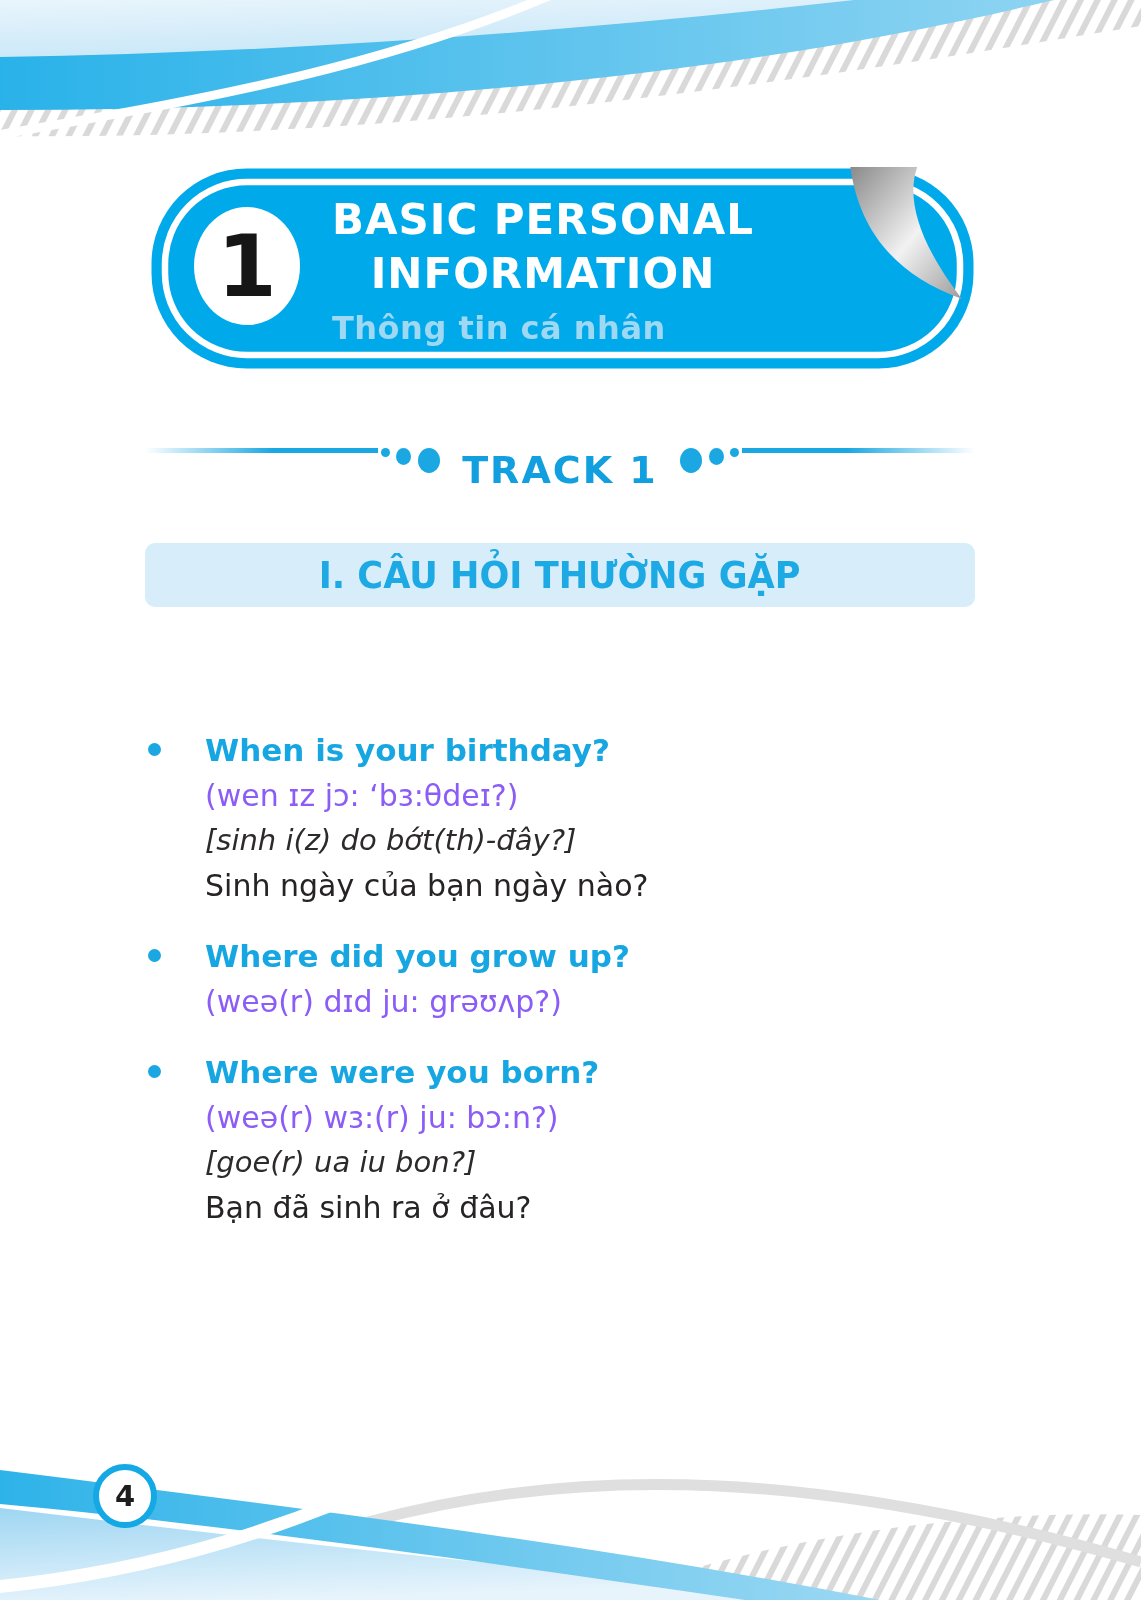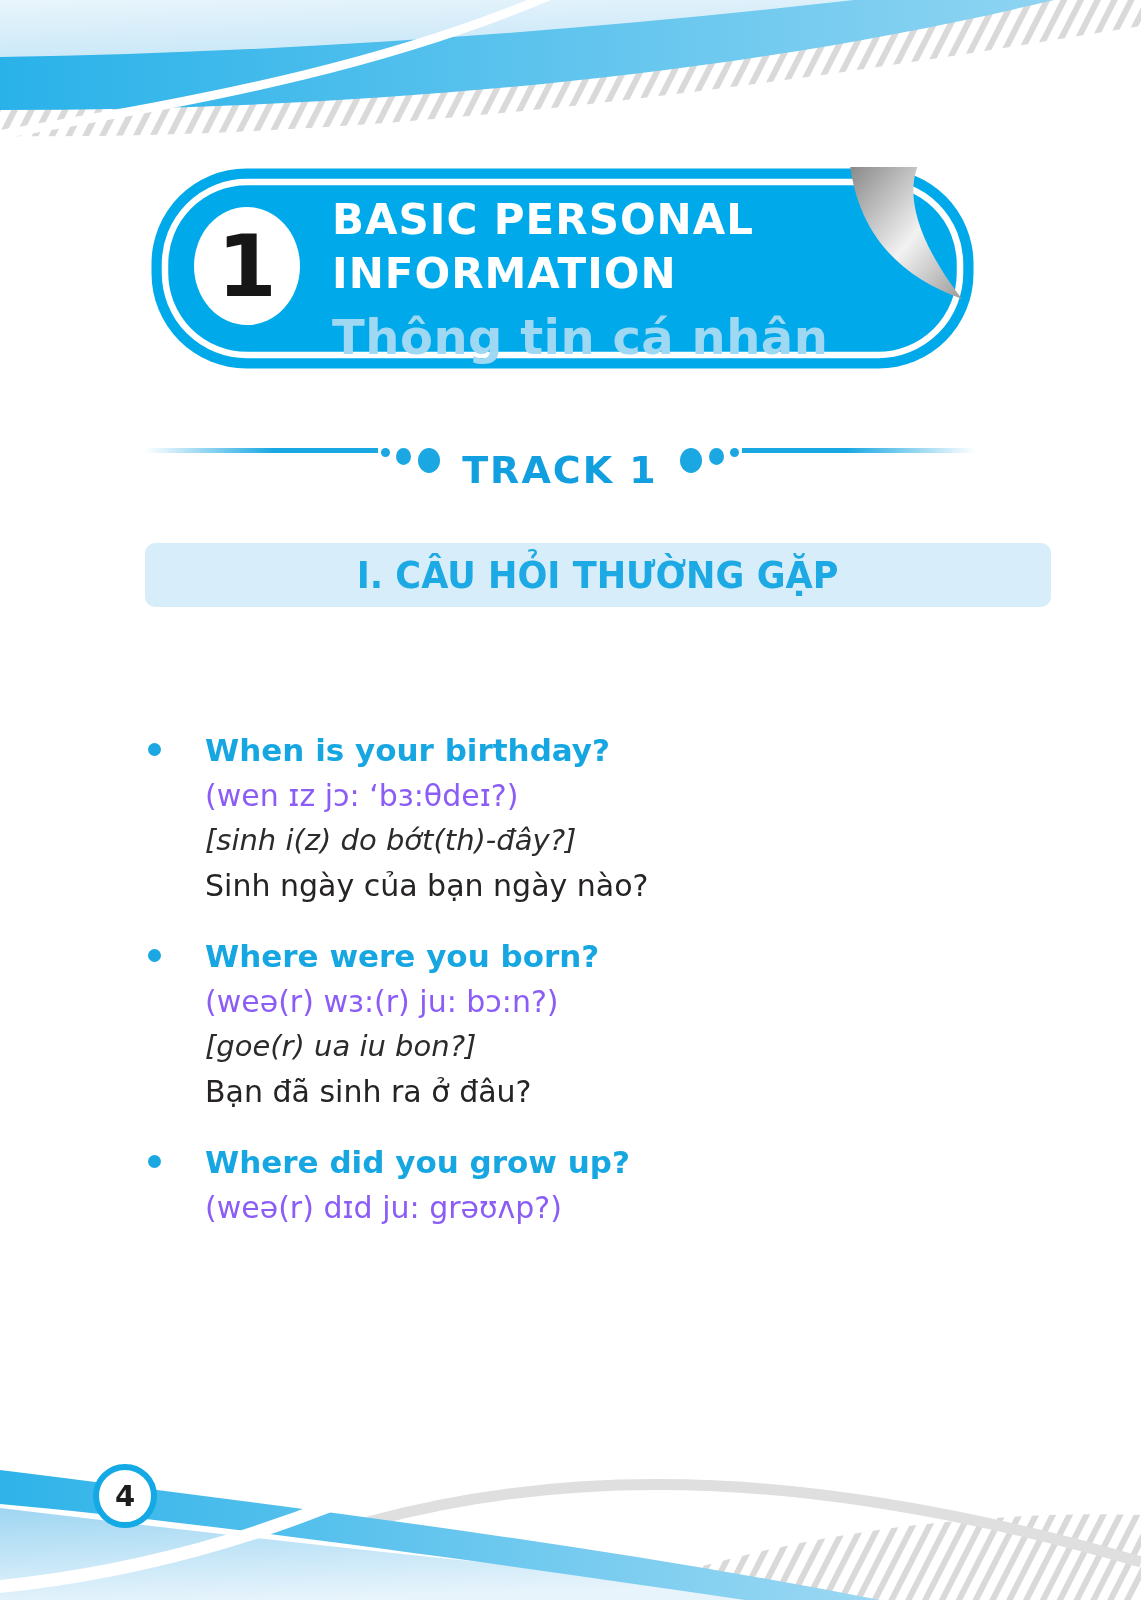--- a/index.html
+++ b/index.html
@@ -14,24 +14,24 @@
   
   .banner{position:absolute;left:150px;top:167px;width:825px;height:203px;}
   .banner svg{position:absolute;left:0;top:0;}
   .unit-circle{
     position:absolute;left:44px;top:40px;width:106px;height:118px;border-radius:50%;
     background:#ffffff;display:flex;align-items:center;justify-content:center;
   }
   .unit-circle span{font-size:86px;font-weight:bold;color:#161616;line-height:1;}
   .banner-text{position:absolute;left:182px;top:26px;}
   .banner-title{
-    color:#ffffff;font-size:42px;font-weight:bold;line-height:54px;letter-spacing:1px;
+    color:#ffffff;font-size:42px;font-weight:bold;line-height:54px;letter-spacing:1px;text-align:center;
   }
   .banner-subtitle{
-    color:#9fd8f3;font-size:48px;font-weight:bold;margin-top:8px;letter-spacing:0.5px;
+    color:#9fd8f3;font-size:32px;font-weight:bold;margin-top:8px;letter-spacing:0.5px;
   }
 
   
   .track{
     position:absolute;left:145px;top:448px;width:830px;height:44px;
     display:flex;
   }
   .track .line{flex:1;height:5px;}
   .track .line.left{background:linear-gradient(to right,rgba(26,167,226,0),#1aa7e2 55%,#1aa7e2);}
   .track .line.right{background:linear-gradient(to left,rgba(26,167,226,0),#1aa7e2 55%,#1aa7e2);}
@@ -39,21 +39,21 @@
   .dot.s{width:9px;height:9px;margin:0 3px;}
   .dot.m{width:15px;height:17px;margin:0 3px;}
   .dot.l{width:22px;height:25px;margin:0 4px;}
   .track-label{
     color:#129fe0;font-size:38px;font-weight:bold;letter-spacing:2px;
     margin:0 18px;flex:0 0 auto;
   }
 
   
   .section-box{
-    position:absolute;left:145px;top:543px;width:906px;height:64px;border-radius:10px;
+    position:absolute;left:145px;top:543px;width:830px;height:64px;border-radius:10px;
     background:#d7edf9;display:flex;align-items:center;justify-content:center;
   }
   .section-box span{
     color:#1da9e3;font-size:37px;font-weight:bold;letter-spacing:0px;
     display:inline-block;transform:scaleX(.95);white-space:nowrap;
   }
 
   
   .questions{position:absolute;left:145px;top:680px;width:880px;margin-top:48px;}
   .qa{position:relative;padding-left:60px;margin-bottom:26px;}
@@ -143,30 +143,30 @@
     <span class="bullet"></span>
     <div class="q-title">When is your birthday?</div>
     <div class="q-ipa">(wen ɪz jɔ: ‘bɜ:θdeɪ?)</div>
     <div class="q-pron">[sinh i(z) do bớt(th)-đây?]</div>
     <div class="q-trans">Sinh ngày của bạn ngày nào?</div>
   </div>
 
 
   <div class="qa">
     <span class="bullet"></span>
+    <div class="q-title">Where did you grow up?</div>
+    <div class="q-ipa">(weə(r) dɪd ju: grəʊʌp?)</div>
+  </div>
+
+  <div class="qa">
+    <span class="bullet"></span>
     <div class="q-title">Where were you born?</div>
     <div class="q-ipa">(weə(r) wɜ:(r) ju: bɔ:n?)</div>
     <div class="q-pron">[goe(r) ua iu bon?]</div>
     <div class="q-trans">Bạn đã sinh ra ở đâu?</div>
-  </div>
-
-  <div class="qa">
-    <span class="bullet"></span>
-    <div class="q-title">Where did you grow up?</div>
-    <div class="q-ipa">(weə(r) dɪd ju: grəʊʌp?)</div>
   </div>
 
 </div>
 
 <div class="page-badge">
   <span>4</span>
 </div>
 
 <svg class="art footer-art" width="1141" height="140" viewBox="0 0 1141 140">
   <defs>

